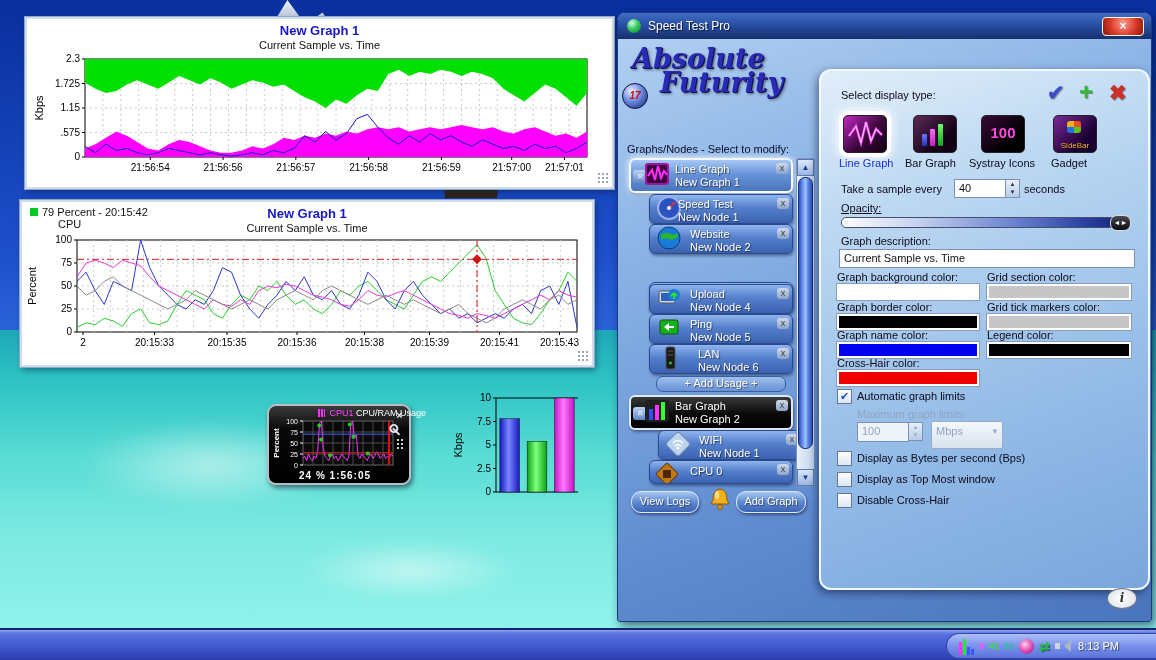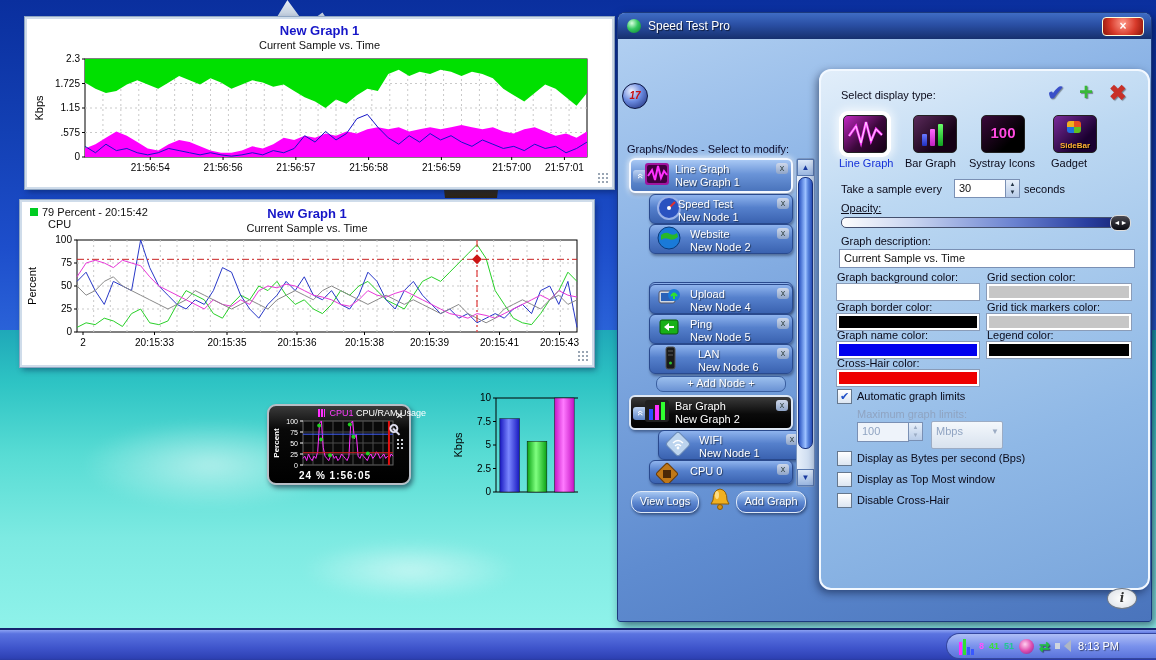--- a/index.html
+++ b/index.html
@@ -62,21 +62,21 @@
   
   .panel{position:absolute;left:201px;top:56px;width:327px;height:517px;border-radius:12px;background:linear-gradient(160deg,#e2eefa 0%,#bcd8f2 25%,#8fb8e6 70%,#7aa6dc 100%);border:2px solid #f2f8ff;box-shadow:-2px 3px 8px rgba(0,10,40,.5);}
   .plabel{position:absolute;font-size:11px;color:#0a0a1a;white-space:nowrap;}
   .plabel.gray{color:#8fa4c2;}
   .actionico{position:absolute;font-size:21px;font-weight:bold;line-height:20px;cursor:pointer;text-shadow:1px 1px 1px #0006;}
   .tile{position:absolute;width:42px;height:36px;border-radius:5px;background:linear-gradient(135deg,#c428c4 0%,#3a083a 55%,#140014 100%);border:1px solid #222;cursor:pointer;}
   .tilesel{box-shadow:0 0 0 4px #fff,0 0 10px 6px #ffffffcc;}
   .tlabel{position:absolute;font-size:11px;color:#0a0a1a;cursor:pointer;white-space:nowrap;}
   .tlabel.sel{color:#1430d8;}
   .tile .t100{position:absolute;left:0;top:8px;width:100%;text-align:center;color:#ff4ae0;font-weight:bold;font-size:15px;text-shadow:1px 1px 0 #000;}
-  .tile .sbtext{position:absolute;left:0;bottom:2px;width:100%;text-align:center;color:#ffb030;font-weight:bold;font-size:8px;text-shadow:1px 1px 0 #000;margin-top:20px;}
+  .tile .sbtext{position:absolute;left:0;bottom:2px;width:100%;text-align:center;color:#ffb030;font-weight:normal;font-size:8px;text-shadow:1px 1px 0 #000;margin-top:20px;}
   .tile .winlogo{position:absolute;left:13px;top:5px;width:14px;height:12px;border-radius:3px;background:conic-gradient(#e85020 0 25%,#60c020 0 50%,#2070e0 0 75%,#f0b020 0 100%);}
   .tbars{position:absolute;left:8px;top:6px;width:26px;height:24px;display:flex;align-items:flex-end;gap:3px;}
   .tbars i{display:block;width:5px;border-radius:1px;}
   .inputbox{position:absolute;background:#fff;border:1px solid #7a90b4;font-size:11px;color:#111;padding:2px 4px;}
   .spin{position:absolute;width:13px;height:17px;background:linear-gradient(180deg,#e8f0fa,#b8cce8);border:1px solid #7a90b4;font-size:6px;color:#234;text-align:center;line-height:8px;cursor:pointer;}
   .slider{position:absolute;height:9px;border-radius:5px;background:linear-gradient(90deg,#fdfdfd 0%,#c8d4f0 25%,#6a82d0 60%,#2a3fa0 85%,#141f6e 100%);border:1px solid #44506e;cursor:pointer;}
   .shandle{position:absolute;right:-2px;top:-3px;width:19px;height:14px;border-radius:7px;background:linear-gradient(180deg,#4a4a52,#0a0a10);border:1px solid #ddd;color:#fff;font-size:7px;text-align:center;line-height:13px;cursor:grab;}
   .swatch{position:absolute;height:12px;border:2px solid #fff;outline:1px solid #8a9cb8;cursor:pointer;}
   .cbox{position:absolute;width:13px;height:13px;background:linear-gradient(180deg,#fff,#dce6f2);border:1px solid #66788e;font-size:11px;line-height:12px;text-align:center;color:#2050c8;cursor:pointer;}
   .dropdown{position:absolute;height:20px;background:linear-gradient(180deg,#f4f8fc,#d8e2ee);border:1px solid #9cacc4;border-radius:2px;font-size:11px;color:#90a4c2;padding:3px 4px;cursor:pointer;}
@@ -173,21 +173,21 @@
           <line x1="537.41" y1="104" x2="537.41" y2="107" stroke="#000"></line>
           <text x="16" y="55" text-anchor="middle" font-size="11" fill="#000" font-weight="normal" transform="rotate(-90 16 55)">Kbps</text>
         </svg>
       </div>
     <div class="grip"></div>
   </div>
 
   <div class="gwin" style="left:20px;top:200px;width:570px;height:163px;">
     <div class="glegend">
       <span class="sw"></span><span>79 Percent - 20:15:42</span><br>
-      <span style="margin-left:18px;">CPU</span>
+      <span style="margin-left:28px;">CPU</span>
     </div>
     <div class="gtitle" style="top:4px;">New Graph 1</div>
     <div class="gsub" style="top:20px;">Current Sample vs. Time</div>
     <div style="position:absolute;left:0;top:34px;">
         <svg width="570" height="127">
           <rect x="55" y="4" width="500" height="92" fill="#ffffff" stroke="#000000" stroke-width="1"></rect>
           <line x1="71.66666666666667" y1="4" x2="71.66666666666667" y2="96" stroke="#c9c9c9" stroke-dasharray="2 3"></line>
           <line x1="88.33333333333334" y1="4" x2="88.33333333333334" y2="96" stroke="#c9c9c9" stroke-dasharray="2 3"></line>
           <line x1="105" y1="4" x2="105" y2="96" stroke="#c9c9c9" stroke-dasharray="2 3"></line>
           <line x1="121.66666666666667" y1="4" x2="121.66666666666667" y2="96" stroke="#c9c9c9" stroke-dasharray="2 3"></line>
@@ -348,20 +348,24 @@
       </svg>
     </div>
 
   <div class="app">
     <div class="titlebar">
       <span class="orb"></span>
       <span class="t">Speed Test Pro</span>
       <div class="closebtn">×</div>
     </div>
 
+    <div class="logo">
+      <div class="l1">Absolute</div>
+      <div class="l2">Futurity</div>
+    </div>
     <div class="afbadge">17</div>
 
     <div class="nodesheader">Graphs/Nodes - Select to modify:</div>
 
     <div class="nrow rowsel" style="left:11px;top:145px;width:160px;height:31px;">
       <span class="chev"><span>«</span></span>
       <svg class="nicon" width="28" height="28">
           <rect x="2" y="3" width="24" height="22" rx="3" fill="#a014a0"></rect>
           <rect x="4" y="5" width="20" height="18" rx="2" fill="#400040"></rect>
           <polyline points="5,16 9,10 12,20 15,6 18,18 21,11 24,15" fill="none" stroke="#ff30ff" stroke-width="2"></polyline>
@@ -426,21 +430,21 @@
       <svg class="nicon" style="left:8px;" width="26" height="26">
           <rect x="8" y="2" width="9" height="22" rx="2" fill="#1a1a1a" stroke="#555"></rect>
           <rect x="10" y="5" width="5" height="2" fill="#3a3a3a"></rect>
           <rect x="10" y="9" width="5" height="2" fill="#3a3a3a"></rect>
           <circle cx="12.5" cy="18" r="1.5" fill="#30c030"></circle>
         </svg>
       <span class="tx" style="left:48px;"><span>LAN</span><br><span>New Node 6</span></span>
       <span class="xbtn">x</span>
     </div>
 
-    <div class="addnode" style="left:38px;top:363px;width:128px;height:14px;">+ Add Node +</div>
+    <div class="addnode" style="left:38px;top:363px;width:128px;height:14px;">+ Add Usage +</div>
 
     <div class="nrow rowdark" style="left:11px;top:382px;width:160px;height:31px;">
       <span class="chev"><span>«</span></span>
       <svg class="nicon" width="28" height="28">
           <rect x="2" y="3" width="24" height="22" rx="3" fill="#202020"></rect>
           <rect x="6" y="12" width="4" height="11" fill="#3050ff"></rect>
           <rect x="12" y="8" width="4" height="15" fill="#ff30ff"></rect>
           <rect x="18" y="5" width="4" height="18" fill="#30ff30"></rect>
         </svg>
       <span class="tx"><span>Bar Graph</span><br><span>New Graph 2</span></span>
@@ -505,21 +509,21 @@
       <div class="tile" style="left:232px;top:44px;background:linear-gradient(135deg,#7a2a9a,#1a0030 70%);">
         <span class="winlogo"></span>
         <div class="sbtext">SideBar</div>
       </div>
       <div class="tlabel sel" style="left:18px;top:86px;">Line Graph</div>
       <div class="tlabel" style="left:84px;top:86px;">Bar Graph</div>
       <div class="tlabel" style="left:148px;top:86px;">Systray Icons</div>
       <div class="tlabel" style="left:230px;top:86px;">Gadget</div>
 
       <div class="plabel" style="left:20px;top:112px;">Take a sample every</div>
-      <div class="inputbox" style="left:133px;top:108px;width:42px;height:13px;">30</div>
+      <div class="inputbox" style="left:133px;top:108px;width:42px;height:13px;">40</div>
       <div class="spin" style="left:184px;top:108px;">▲<br>▼</div>
       <div class="plabel" style="left:203px;top:112px;">seconds</div>
 
       <div class="plabel" style="left:20px;top:131px;text-decoration:underline;">Opacity:</div>
       <div class="slider" style="left:20px;top:146px;width:287px;">
         <div class="shandle">◄►</div>
       </div>
 
       <div class="plabel" style="left:20px;top:164px;">Graph description:</div>
       <div class="inputbox" style="left:18px;top:178px;width:286px;height:13px;">Current Sample vs. Time</div>

